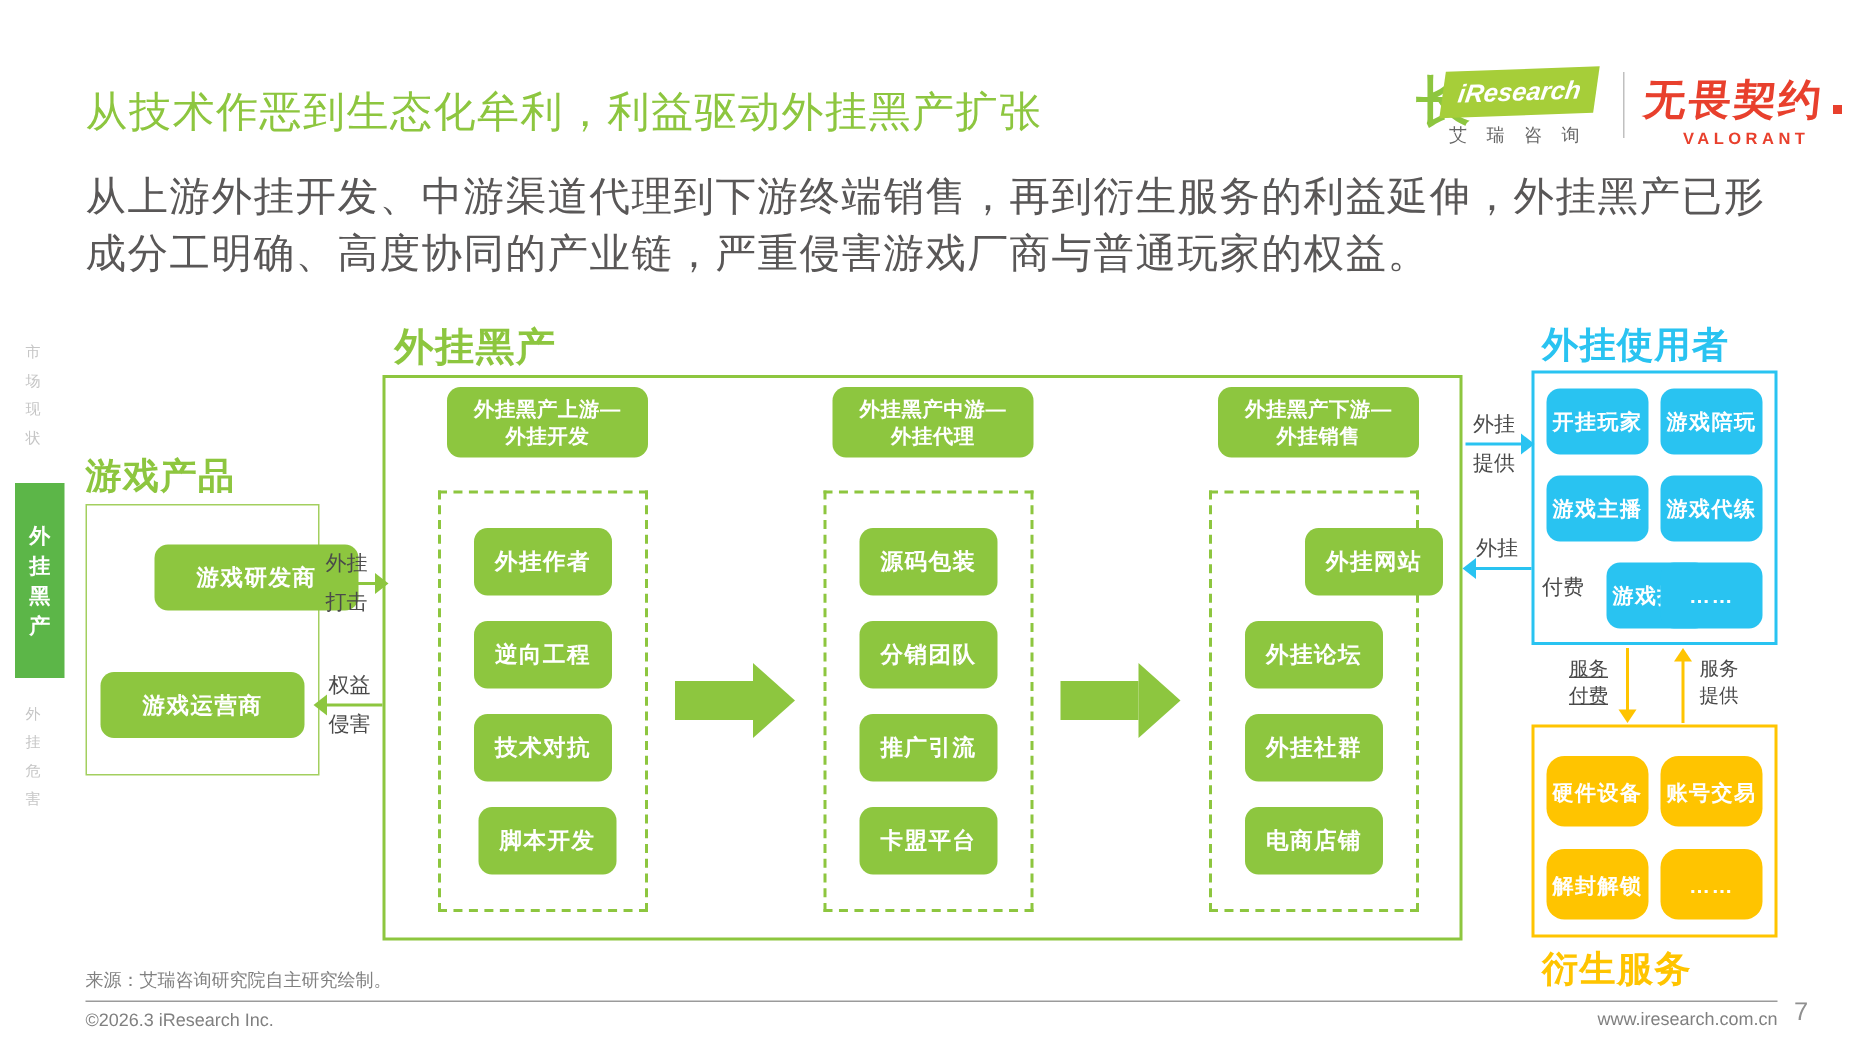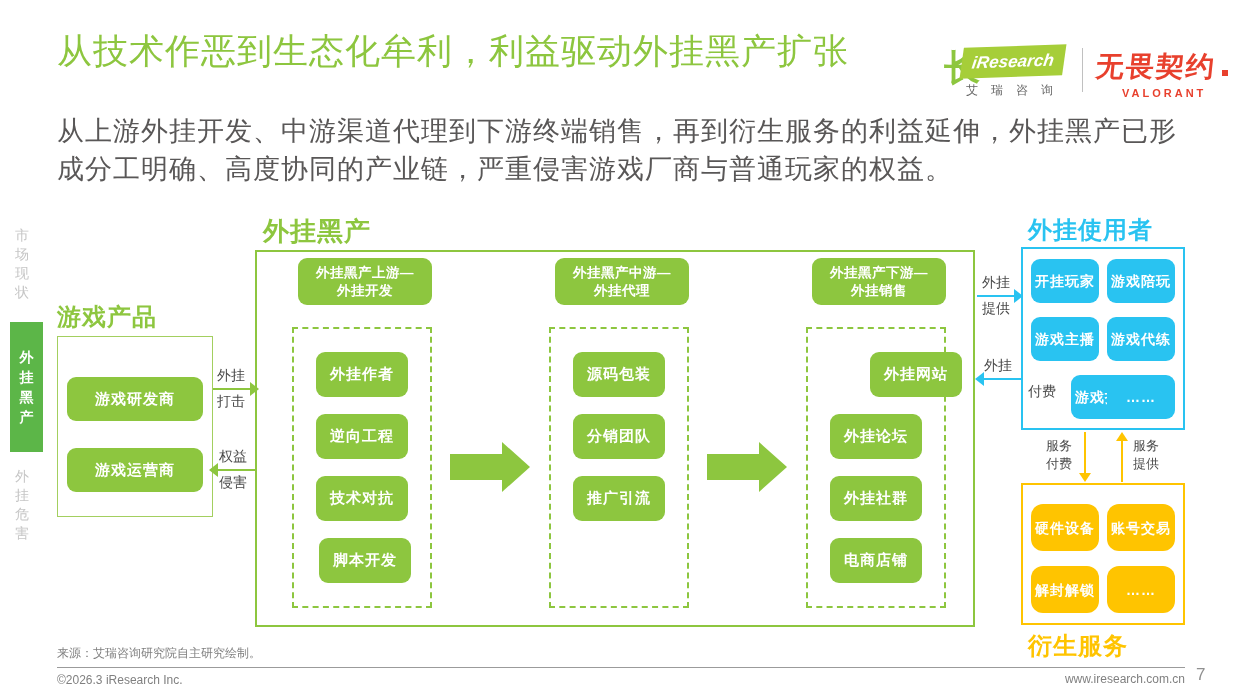--- a/index.html
+++ b/index.html
@@ -2,37 +2,37 @@
 <html><head>
 <meta charset="utf-8">
 <style>
   * { margin:0; padding:0; box-sizing:border-box; }
   html,body { background:#fff; }
   body { font-family:"Liberation Sans","DejaVu Sans",sans-serif; color:#4a4a4a; }
   .page { position:relative; width:1240px; height:697px; background:#fff; overflow:hidden; }
   .abs { position:absolute; }
 
   
-  .main-title { left:57px; top:28px; font-size:35px; letter-spacing:1px; color:#8DC63F; font-weight:500; }
+  .main-title { left:57px; top:56px; font-size:28px; letter-spacing:1px; color:#8DC63F; font-weight:500; }
   .sub-title { left:57px; top:112px; width:1125px; font-size:27px; line-height:38px; color:#595757; letter-spacing:1px; }
 
   
   .ir-mark { left:944px; top:50px; font-size:36px; color:#8DC63F; font-weight:bold; line-height:36px; }
   .ir-flag { left:962px; top:46px; width:102px; height:31px; background:#A6CE39; transform:skewX(-10deg) rotate(-2deg);
              display:flex; align-items:center; justify-content:center; }
   .ir-word { color:#fff; font-size:17px; font-weight:bold; font-style:italic; }
   .ir-cn { left:966px; top:82px; font-size:12px; color:#666; letter-spacing:13px; white-space:nowrap; }
   .logo-divider { left:1082px; top:48px; width:1px; height:44px; background:#c0c0c0; }
   .val-cn { left:1096px; top:48px; font-size:28px; font-weight:bold; color:#E8402D; transform:skewX(-6deg); letter-spacing:2px; white-space:nowrap; }
   .val-dot { left:1222px; top:70px; width:6px; height:6px; background:#E8402D; }
   .val-en { left:1122px; top:87px; font-size:11px; font-weight:bold; color:#E8402D; letter-spacing:3px; }
 
   
   .v-text { width:16px; word-break:break-all; text-align:center; }
-  .side-item { font-size:14px; line-height:19px; color:#C6C6C6; }
+  .side-item { font-size:10px; line-height:19px; color:#C6C6C6; }
   .side-active { left:10px; top:322px; width:33px; height:130px; background:#5CB648; display:flex; align-items:center; justify-content:center; }
   .side-active .v-text { color:#fff; font-weight:bold; font-size:14px; line-height:20px; }
 
   
   .diagram-title { left:433px; top:203px; width:400px; text-align:center; font-size:16px; font-weight:bold; color:#3a3a3a; letter-spacing:1px; }
   .sec-label { font-size:24px; font-weight:bold; letter-spacing:1px; }
   .green-t { color:#8DC63F; } .cyan-t { color:#29C3F1;text-align:right; } .yellow-t { color:#FFC400; }
   .gp-box { left:57px; top:336px; width:156px; height:181px; border:1px solid #A3CF5F; }
   .bm-box { left:255px; top:250px; width:720px; height:377px; border:2px solid #8DC63F; }
   .dash-box { border:2px dashed #8DC63F; width:140px; height:281px; top:327px; }
@@ -99,21 +99,21 @@
   </div>
   <div class="abs ir-cn">艾瑞咨询</div>
   <div class="abs logo-divider"></div>
   <div class="abs val-cn">无畏契约</div>
   <div class="abs val-dot"></div>
   <div class="abs val-en">VALORANT</div>
 
 
   <div class="abs sec-label green-t" style="left:57px; top:301px;">游戏产品</div>
   <div class="abs gp-box"></div>
-  <div class="abs btn btn-green gp-btn" style="top:377px;">游戏研发商</div>
+  <div class="abs btn btn-green gp-btn" style="top:363px;margin-left:36px;">游戏研发商</div>
   <div class="abs btn btn-green gp-btn" style="top:448px;">游戏运营商</div>
 
   <div class="abs arrow-lbl" style="left:217px; top:366px;">外挂</div>
   <div class="harrow dir-right" style="--c:#8DC63F; left:213px; top:388px; width:38px;"></div>
   <div class="abs arrow-lbl" style="left:217px; top:392px;">打击</div>
 
   <div class="abs arrow-lbl" style="left:219px; top:447px;">权益</div>
   <div class="harrow dir-left" style="--c:#8DC63F; left:217px; top:469px; width:38px;"></div>
   <div class="abs arrow-lbl" style="left:219px; top:473px;">侵害</div>
 
@@ -132,20 +132,21 @@
     <div class="shaft"></div>
       <div class="head"></div>
   </div>
 
   <div class="abs btn btn-green col-head" style="left:555px;">外挂黑产中游—
 外挂代理</div>
   <div class="abs dash-box" style="left:549px;"></div>
   <div class="abs btn btn-green col-item" style="left:573px; top:352px;">源码包装</div>
   <div class="abs btn btn-green col-item" style="left:573px; top:414px;">分销团队</div>
   <div class="abs btn btn-green col-item" style="left:573px; top:476px;">推广引流</div>
+  <div class="abs btn btn-green col-item" style="left:573px; top:538px;">卡盟平台</div>
 
   <div class="block-arrow" style="left:707px; top:442px;">
     <div class="shaft"></div>
       <div class="head"></div>
   </div>
 
   <div class="abs btn btn-green col-head" style="left:812px;">外挂黑产下游—
 外挂销售</div>
   <div class="abs dash-box" style="left:806px;"></div>
   <div class="abs btn btn-green col-item" style="left:830px; top:352px;margin-left:40px;">外挂网站</div>
@@ -163,21 +164,21 @@
 
   <div class="abs sec-label cyan-t" style="left:1028px; top:214px;">外挂使用者</div>
   <div class="abs users-box"></div>
   <div class="abs btn btn-cyan sq-btn" style="left:1031px; top:259px;">开挂玩家</div>
   <div class="abs btn btn-cyan sq-btn" style="left:1107px; top:259px;">游戏陪玩</div>
   <div class="abs btn btn-cyan sq-btn" style="left:1031px; top:317px;">游戏主播</div>
   <div class="abs btn btn-cyan sq-btn" style="left:1107px; top:317px;">游戏代练</div>
   <div class="abs btn btn-cyan sq-btn" style="left:1071px; top:375px;">游戏护航</div>
   <div class="abs btn btn-cyan sq-btn" style="left:1107px; top:375px;">……</div>
 
-  <div class="abs arrow-lbl wrap" style="left:1046px; top:437px; font-size:13px;">服务付费</div>
+  <div class="abs arrow-lbl wrap" style="left:1046px; top:437px; font-size:13px;text-decoration:underline;">服务付费</div>
   <div class="varrow dir-down" style="--c:#FFC400; left:1084px; top:432px; height:42px;"></div>
   <div class="varrow dir-up" style="--c:#FFC400; left:1121px; top:440px; height:42px;"></div>
   <div class="abs arrow-lbl wrap" style="left:1133px; top:437px; font-size:13px;">服务提供</div>
 
   <div class="abs ds-box"></div>
   <div class="abs btn btn-yellow sq-btn ds-btn" style="left:1031px; top:504px;">硬件设备</div>
   <div class="abs btn btn-yellow sq-btn ds-btn" style="left:1107px; top:504px;">账号交易</div>
   <div class="abs btn btn-yellow sq-btn ds-btn" style="left:1031px; top:566px;">解封解锁</div>
   <div class="abs btn btn-yellow sq-btn ds-btn" style="left:1107px; top:566px;">……</div>
   <div class="abs sec-label yellow-t" style="left:1028px; top:630px;">衍生服务</div>

